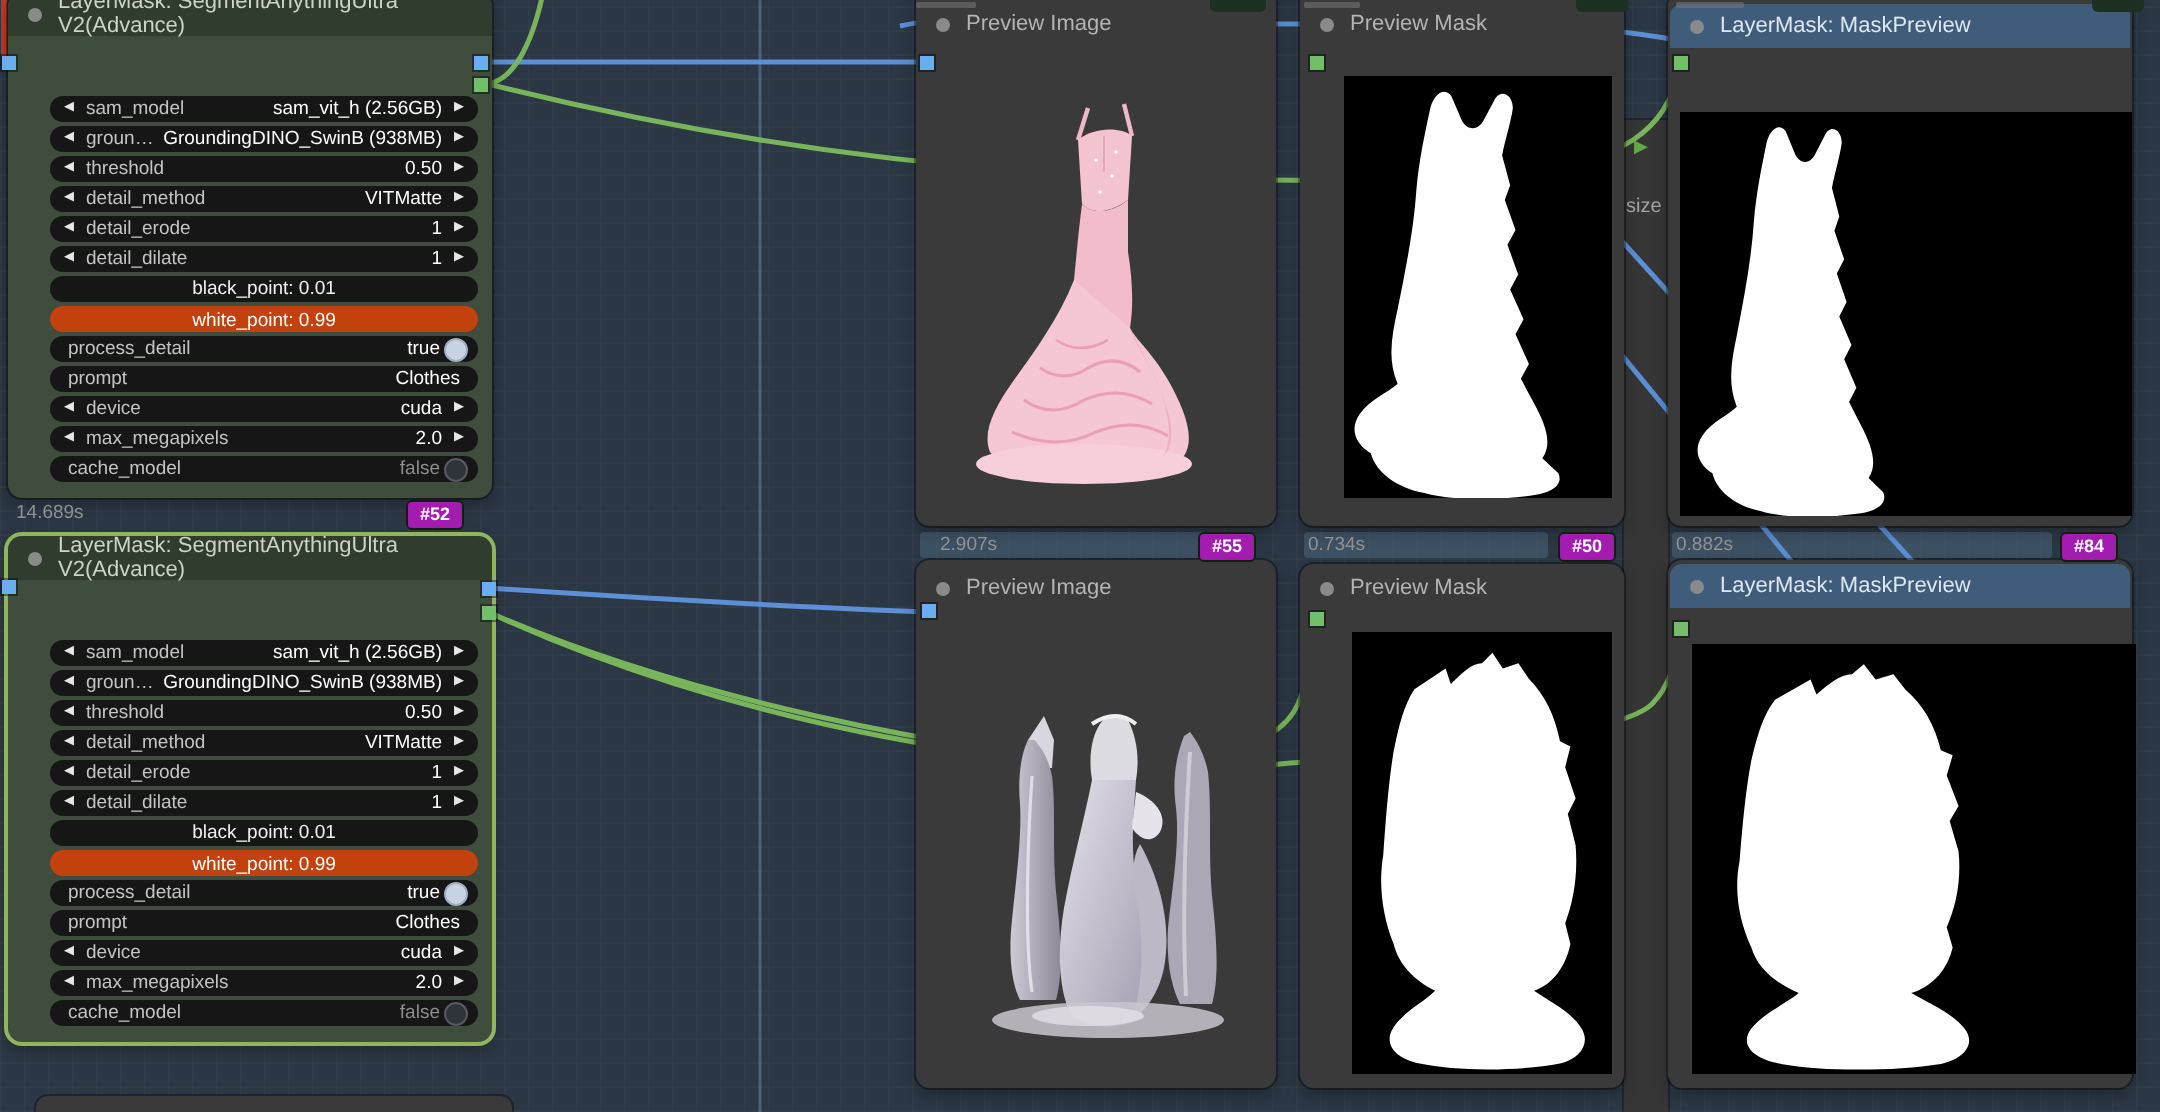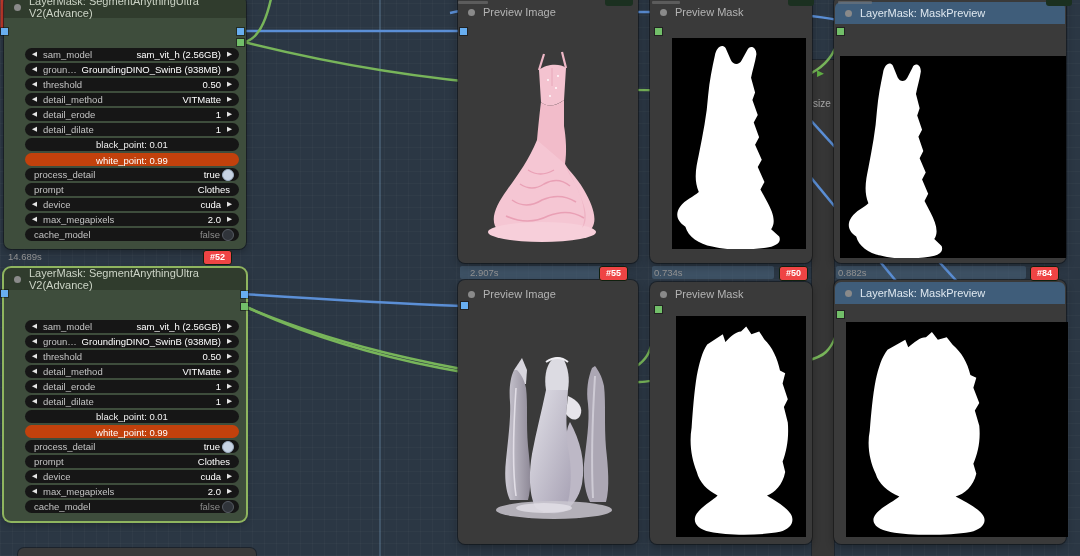--- a/index.html
+++ b/index.html
@@ -28,21 +28,21 @@
   .widget.kind-text .wvalue,.widget.kind-toggle .wvalue{margin-right:2px;}
   .widget.kind-slider{justify-content:center;color:#f0f0f0;}
   .widget.kind-slider.active{background:#c2410c;color:#fff;align-items:flex-end;}
   .widget.kind-toggle .tdot{width:10px;height:10px;border-radius:50%;background:#30343a;border:1px solid #565b63;flex:0 0 auto;margin-right:-2px;}
   .widget.kind-toggle.on .tdot{background:#c7d3e3;border-color:#9fb0c4;}
   .widget.kind-toggle:not(.on) .wvalue{color:#8d8d8d;}
   .conn{position:absolute;width:7px;height:7px;z-index:5;box-shadow:0 0 0 1px rgba(0,0,0,.4);}
   .conn.blue{background:#68aef0;}
   .conn.green{background:#72bf69;}
   .exec-time{position:absolute;color:#919191;font-size:9.5px;z-index:4;}
-  .badge{position:absolute;background:#ef4444;border:1px solid #10200f;color:#fff;font-size:9px;font-weight:bold;border-radius:3px;padding:1px 6px;z-index:4;line-height:11px;}
+  .badge{position:absolute;background:#a21caf;border:1px solid #10200f;color:#fff;font-size:9px;font-weight:bold;border-radius:3px;padding:1px 6px;z-index:4;line-height:11px;}
   .progress-strip{position:absolute;height:13px;background:rgba(86,116,146,.42);z-index:1;border-radius:2px;}
   .img-box{position:absolute;overflow:hidden;}
   .mask-box{position:absolute;background:#000;overflow:hidden;display:flex;align-items:stretch;}
   .sliver{position:absolute;left:812px;top:60px;width:22px;height:496px;background:#363636;z-index:1;overflow:hidden;box-shadow:0 0 0 1px rgba(0,0,0,.3);}
   .sliver .tri{position:absolute;left:5px;top:8px;color:#5fae43;font-size:9px;}
   .sliver .slabel{position:absolute;left:1px;top:38px;color:#a5a5a5;font-size:10px;}
   .stub-badge{position:absolute;top:0;height:6px;background:#1b3020;border-radius:0 0 3px 3px;z-index:4;}
   .stub-text{position:absolute;top:1px;height:3px;background:#7d7d7d;opacity:.5;border-radius:1px;z-index:4;}
   .bottom-node-strip{position:absolute;left:18px;top:548px;width:238px;height:10px;background:#3a3a3a;border-radius:6px 6px 0 0;z-index:3;box-shadow:0 0 0 1px rgba(0,0,0,.35);}
 </style>

